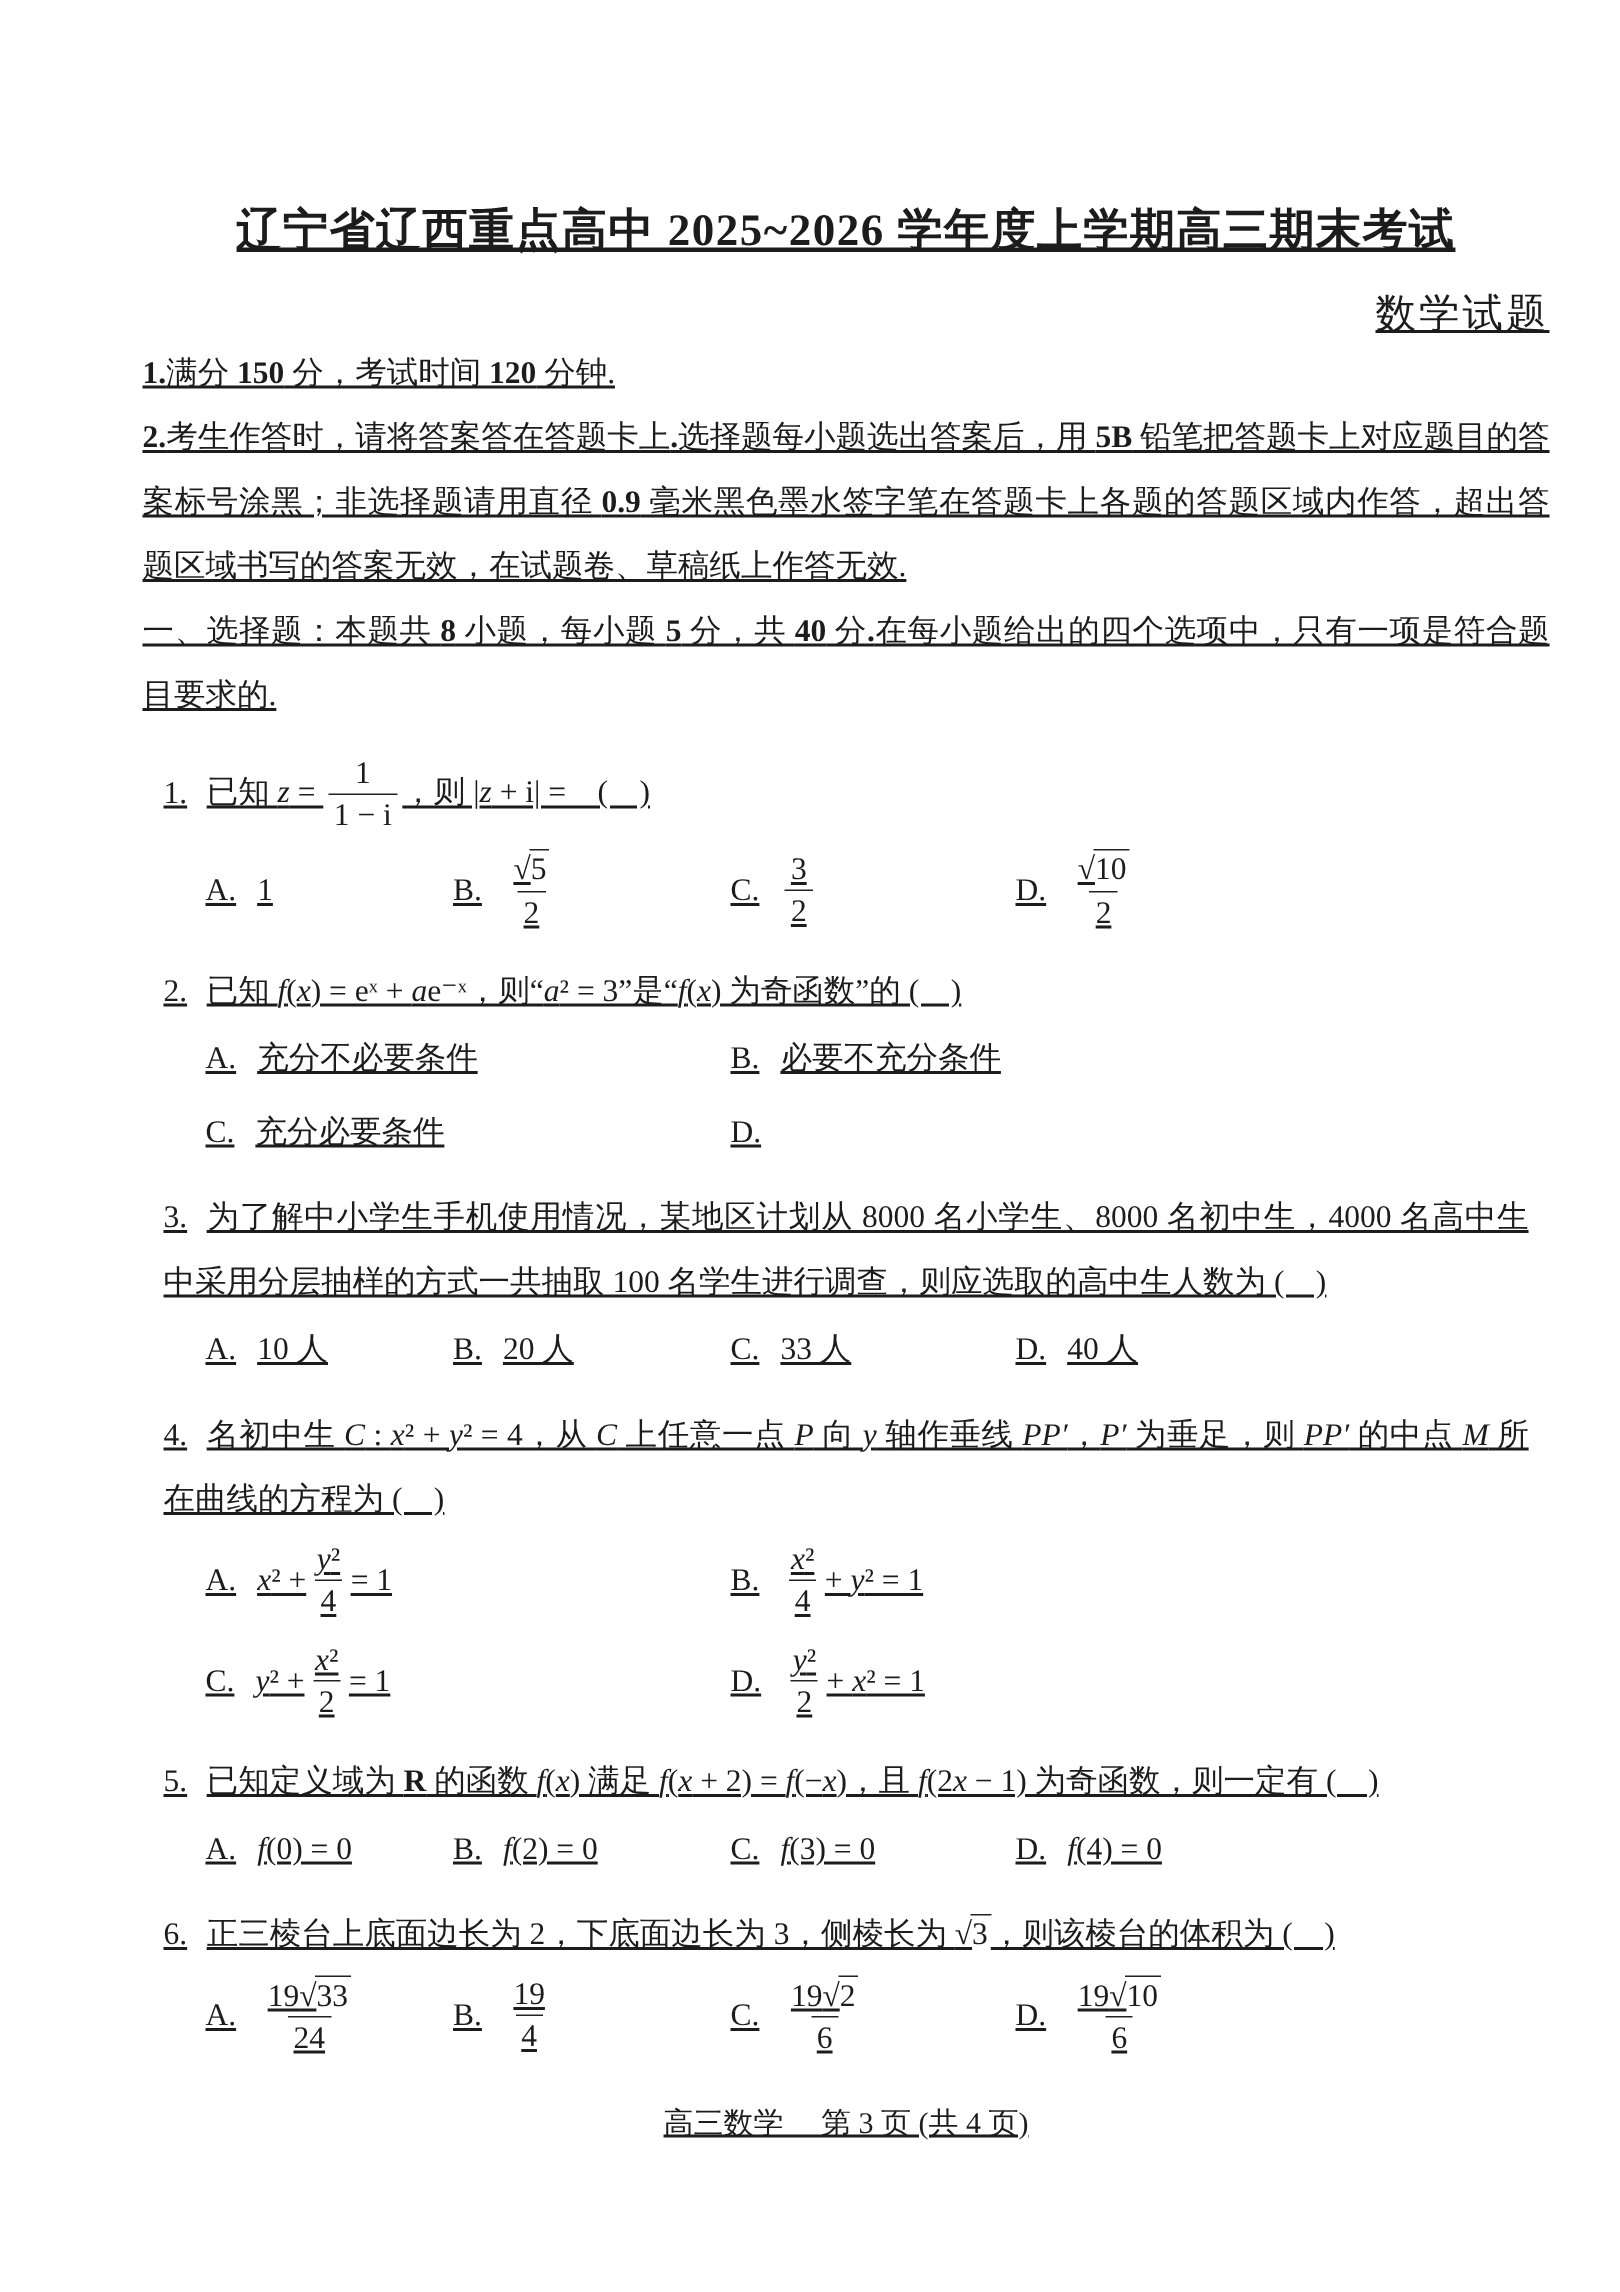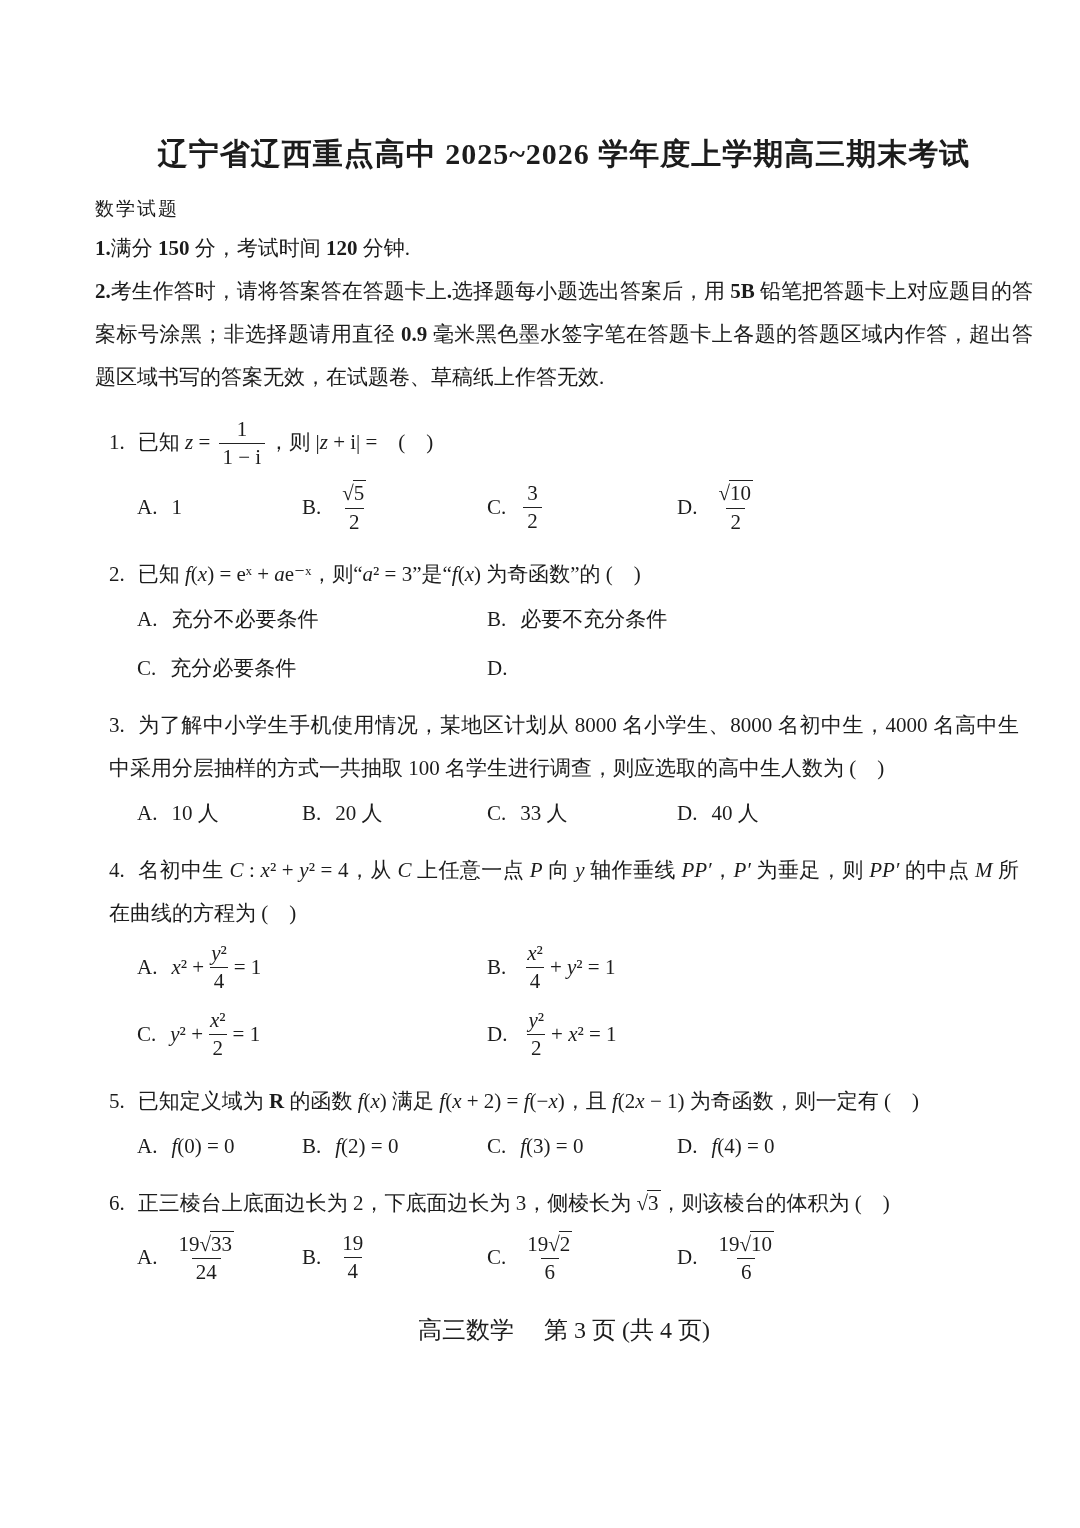--- a/index.html
+++ b/index.html
@@ -1,24 +1,24 @@
 <!DOCTYPE html>
 <html><head>
 <meta charset="utf-8">
 <style>
   html,body{margin:0;padding:0;background:#ffffff;}
   .page{
     width:1080px;height:1528px;box-sizing:border-box;
     padding:135px 47px 0 95px;
     background:#ffffff;color:#1c1c1c;
     font-family:"Liberation Serif","DejaVu Serif",serif;
-    font-size:21px;position:relative;overflow:hidden;
+    font-size:21px;position:relative;overflow:hidden;text-decoration:underline;
   }
   .title{font-size:30px;line-height:38px;font-weight:bold;text-align:center;margin:0;letter-spacing:1px;}
-  .subtitle{font-size:19px;line-height:36px;font-weight:normal;text-align:left;margin:18px 0 0 0;letter-spacing:2px;}
+  .subtitle{font-size:27px;line-height:36px;font-weight:normal;text-align:right;margin:18px 0 0 0;letter-spacing:2px;}
   .para{margin:0;line-height:43px;text-align:justify;}
   .notice-head{margin-top:22px;}
   b{font-weight:bold;}
   i{font-style:italic;}
   .question{margin:14px;}
   .stem{margin:3px 0 0 0;line-height:43px;text-align:justify;}
   .qnum{margin-right:13px;}
   .opts{display:flex;align-items:center;padding-left:28px;line-height:43px;margin:2px 0 6px 0;}
   .opts .opt{display:flex;align-items:center;}
   .opts.four .c1{width:165px;}
@@ -27,32 +27,33 @@
   .opts.four .c4{flex:1;}
   .opts.two .c1{width:350px;}
   .opts.two .c2{flex:1;}
   .olabel{margin-right:14px;}
   .frac{display:inline-flex;flex-direction:column;align-items:center;vertical-align:middle;margin:4px 3px;line-height:1.2;text-align:center;}
   .frac .num{display:block;padding:0 4px 1px 4px;}
   .frac .den{display:block;border-top:1.5px solid #222;padding:1px 4px 0 4px;}
   .sqrt{white-space:nowrap;display:inline;}
   .sqrt .sqrt-sign{display:inline;}
   .sqrt .rad{display:inline-block;border-top:1.2px solid #222;padding:0 2px 0 1px;margin-left:-1px;line-height:1.15;}
-  .footer{margin:26px 0 0 0;text-align:center;font-size:24px;line-height:30px;}
+  .footer{margin:26px 0 0 0;text-align:center;font-size:20px;line-height:30px;}
 </style>
 </head>
 <body>
 
 <div class="page">
 
   <h1 class="title">辽宁省辽西重点高中 2025~2026 学年度上学期高三期末考试</h1>
   <h2 class="subtitle">数学试题</h2>
 
   <p class="para"><b>1.</b><span>满分 </span><b>150</b><span> 分，考试时间 </span><b>120</b><span> 分钟.</span></p>
   <p class="para"><b>2.</b><span>考生作答时，请将答案答在答题卡上</span><b>.</b><span>选择题每小题选出答案后，用 </span><b>5B</b><span> 铅笔把答题卡上对应题目的答案标号涂黑；非选择题请用直径 </span><b>0.9</b><span> 毫米黑色墨水签字笔在答题卡上各题的答题区域内作答，超出答题区域书写的答案无效，在试题卷、草稿纸上作答无效.</span></p>
+  <p class="para"><span>一、选择题：本题共 </span><b>8</b><span> 小题，每小题 </span><b>5</b><span> 分，共 </span><b>40</b><span> 分</span><b>.</b><span>在每小题给出的四个选项中，只有一项是符合题目要求的.</span></p>
 
   <div class="question">
     <p class="stem">
       <span class="qnum">1.</span><span><span>已知 </span><i>z</i><span> = </span></span><span class="frac">
           <span class="num"><span>1</span></span>
           <span class="den">1 − i</span>
         </span><span><span>，则 |</span><i>z</i><span> + i| =　(　)</span></span>
     </p>
     <div class="opts four">
       <span class="opt c1">

